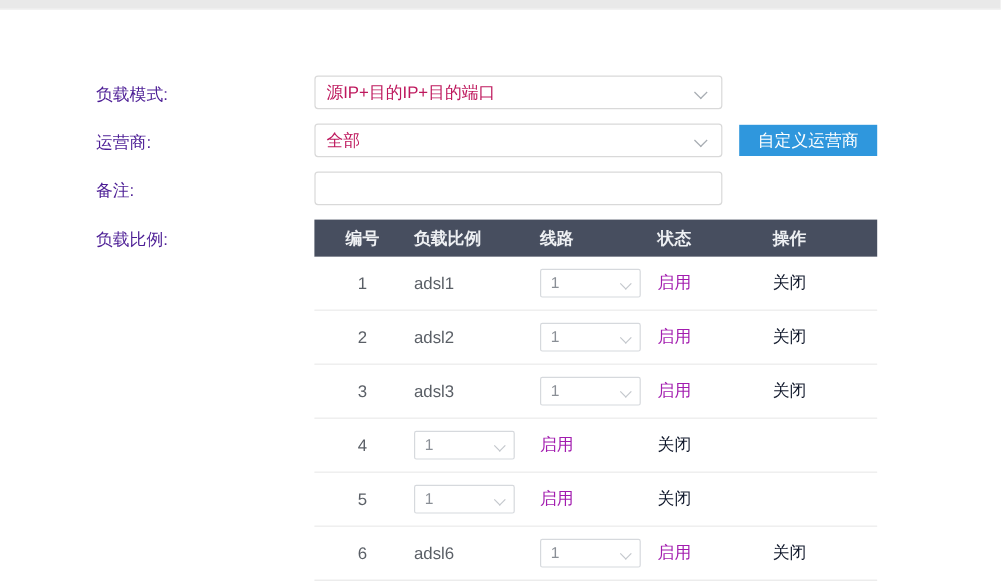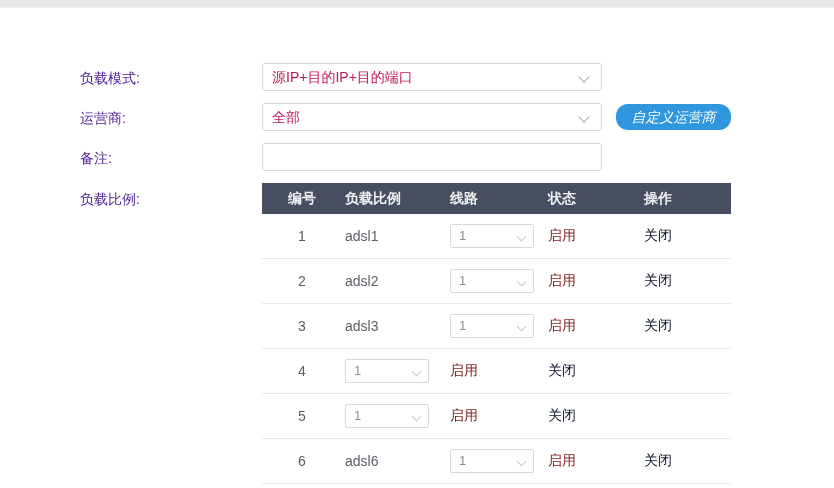--- a/index.html
+++ b/index.html
@@ -20,42 +20,42 @@
   .chev { position:absolute; right:13px; top:9px; width:8px; height:8px;
           border-right:1px solid #a8adb3; border-bottom:1px solid #a8adb3;
           transform:rotate(45deg); }
 
   .textinput { position:absolute; left:262px; width:340px; height:28px;
                background:#fff; border:1px solid #d9d9d9; border-radius:3px;
                font-size:14px; color:#555a60; padding:0 9px; outline:none;
                font-family:"Liberation Sans","DejaVu Sans",sans-serif; }
 
   .btn-primary { position:absolute; left:616px; top:104px; width:115px; height:26px;
-                 background:#2f97dd; color:#ffffff; border:none; border-radius:12px;
+                 background:#2f97dd; color:#ffffff; border:none; border-radius:0;
                  font-size:14px; line-height:26px; text-align:center; cursor:pointer;
-                 font-family:"Liberation Sans","DejaVu Sans",sans-serif;font-style:italic; }
+                 font-family:"Liberation Sans","DejaVu Sans",sans-serif; }
 
   .ratio-table { position:absolute; left:262px; top:183px; width:469px; }
   .t-head { display:grid; grid-template-columns:80px 105px 98px 96px 90px;
             background:#474e5f; height:31px; align-items:center; }
   .t-head .hc { font-size:14px; font-weight:700; color:#eef0f3; }
   .t-row { display:grid; grid-template-columns:80px 105px 98px 96px 90px;
            height:45px; align-items:center; border-bottom:1px solid #e8e8e8;
            background:#fff; }
   .c-center { text-align:center; }
   .c-left { text-align:left; padding-left:3px; }
   .cell { font-size:14px; color:#5a5f66; }
 
   .row-select { position:relative; width:84px; height:24px; background:#fff;
                 border:1px solid #d6d9dd; border-radius:2px; font-size:13px;
                 color:#8a8f96; line-height:22px; padding:0 20px 0 8px; cursor:pointer; }
   .row-select .chev { right:8px; top:8px; width:7px; height:7px;
                       border-color:#c3c7cc; }
 
-  .status-on { font-size:14px; color:#7f1d1d; }
+  .status-on { font-size:14px; color:#a21caf; }
   .link-close { font-size:14px; color:#0f172a; cursor:pointer;font-family:Liberation Serif, serif; }
 </style>
 </head>
 <body>
 
 <div class="page">
 
   <div class="top-strip"></div>
 
   <div class="form-label" style="top:69px;">负载模式:</div>

